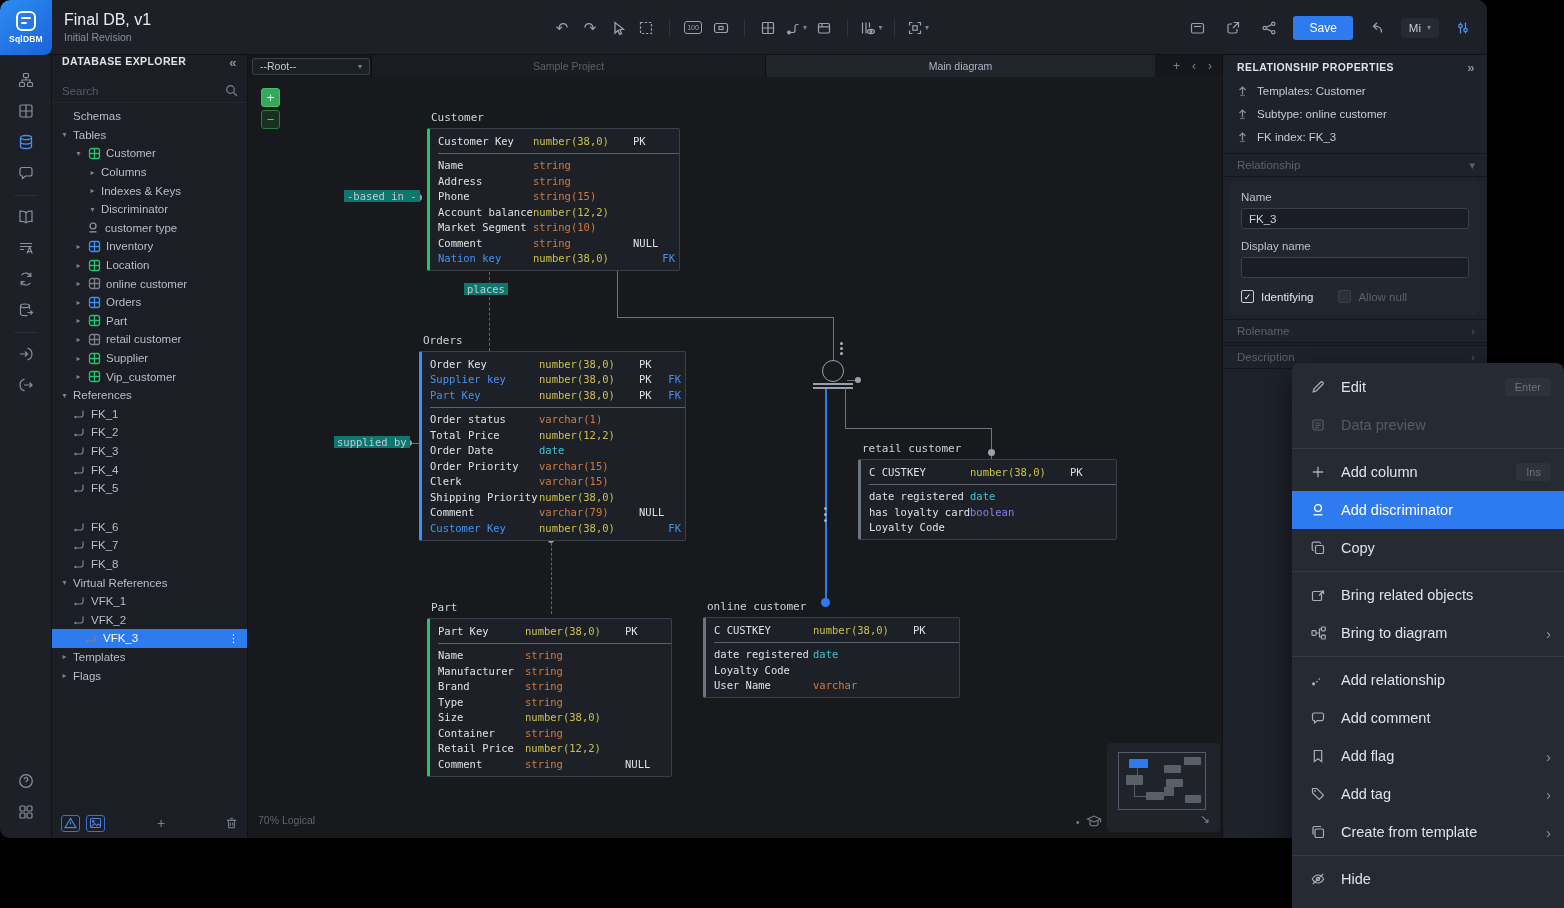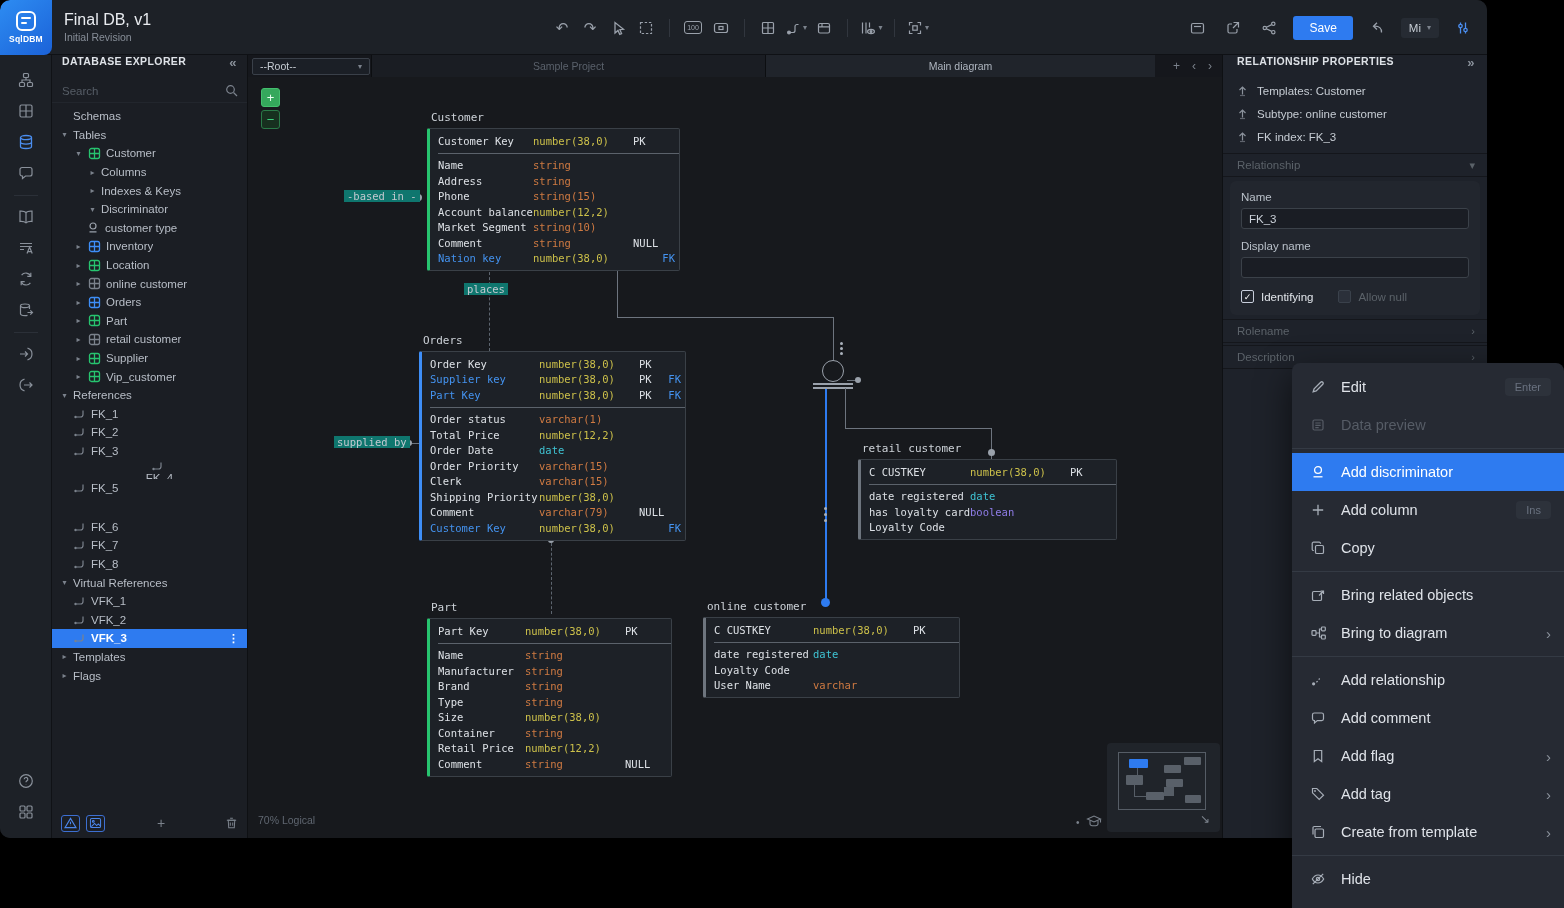--- a/index.html
+++ b/index.html
@@ -89,21 +89,21 @@
 .disc-base{position:absolute;height:1.5px;background:#9aa1ab}
 .minimap{position:absolute;left:859px;top:666px;width:113px;height:89px;background:#20242a;border-radius:4px}
 .mm-frame{position:absolute;left:11px;top:9px;width:88px;height:58px;border:1px solid #565d66}
 .mm-node{position:absolute;background:#596069;border-radius:1px}
 .mm-node.blue{background:#2e7bf0}
 .mm-line{position:absolute;background:#565d66}
 .status{position:absolute;left:10px;top:737px;font-size:10.5px;color:#5f6670}
 .cv-foot{position:absolute;color:#7b828c}
 
 .props{position:absolute;left:1222px;top:55px;width:265px;bottom:0;background:#1e222a;border-left:1px solid #0e1013;z-index:3}
-.p-header{height:24px;display:flex;align-items:flex-start;padding:0 12px 0 14px;color:#dde1e6;font-size:10.5px;font-weight:bold;letter-spacing:.4px}
+.p-header{height:24px;display:flex;align-items:center;padding:0 12px 0 14px;color:#dde1e6;font-size:10.5px;font-weight:bold;letter-spacing:.4px}
 .p-header .pcol{margin-left:auto;color:#8a919b;font-size:13px;cursor:pointer}
 .plink{height:23px;display:flex;align-items:center;padding-left:13px;gap:8px;color:#c6ccd3;font-size:11.5px;cursor:pointer}
 .plink svg{color:#8a919b}
 .pstrip{height:24px;display:flex;align-items:center;padding:0 12px 0 14px;color:#5b6269;font-size:11.5px;border-top:1px solid #14161b;border-bottom:1px solid #14161b;cursor:pointer;margin-top:1px}
 .pstrip .pchev{margin-left:auto;color:#5b6269;font-size:11px}
 .pcard{margin:4px 7px;background:#22262e;border-radius:6px;padding:10px 11px 12px}
 .plabel{color:#b9c0c9;font-size:11.5px}
 .pinput{margin-top:5px;width:100%;height:21px;background:#1a1d24;border:1px solid #3b4149;border-radius:3px;color:#ccd2da;font-size:11.5px;padding:0 7px;font-family:"Liberation Sans",sans-serif;outline:none}
 .pcbrow{display:flex;align-items:center;margin-top:12px;gap:7px}
 .cb{width:13px;height:13px;border-radius:2px;flex:none;display:flex;align-items:center;justify-content:center}
@@ -544,21 +544,21 @@
         </div>
         <div class="trow" style="padding-left: 20px;">
           <span class="ticon">
             <svg width="13" height="12" viewBox="0 0 13 12" fill="none" stroke="#7b828c" stroke-width="1.2">
               <circle cx="2.6" cy="9" r="1.3" fill="#7b828c" stroke="none"></circle>
               <path d="M4 9h3.5A2.5 2.5 0 0 0 10 6.5V2.5"></path>
             </svg>
           </span>
           <span class="tlabel">FK_3</span>
         </div>
-        <div class="trow" style="padding-left: 20px; flex-direction: column;">
+        <div class="trow" style="padding-left: 20px;">
           <span class="ticon">
             <svg width="13" height="12" viewBox="0 0 13 12" fill="none" stroke="#7b828c" stroke-width="1.2">
               <circle cx="2.6" cy="9" r="1.3" fill="#7b828c" stroke="none"></circle>
               <path d="M4 9h3.5A2.5 2.5 0 0 0 10 6.5V2.5"></path>
             </svg>
           </span>
           <span class="tlabel">FK_4</span>
         </div>
         <div class="trow" style="padding-left: 20px;">
           <span class="ticon">
@@ -611,21 +611,21 @@
         </div>
         <div class="trow" style="padding-left: 20px;">
           <span class="ticon">
             <svg width="13" height="12" viewBox="0 0 13 12" fill="none" stroke="#7b828c" stroke-width="1.2">
               <circle cx="2.6" cy="9" r="1.3" fill="#7b828c" stroke="none"></circle>
               <path d="M4 9h3.5A2.5 2.5 0 0 0 10 6.5V2.5"></path>
             </svg>
           </span>
           <span class="tlabel">VFK_2</span>
         </div>
-        <div class="trow sel" style="padding-left: 20px; font-weight: bold;">
+        <div class="trow sel" style="padding-left: 32px;">
           <span class="ticon">
             <svg width="13" height="12" viewBox="0 0 13 12" fill="none" stroke="#7b828c" stroke-width="1.2">
               <circle cx="2.6" cy="9" r="1.3" fill="#7b828c" stroke="none"></circle>
               <path d="M4 9h3.5A2.5 2.5 0 0 0 10 6.5V2.5"></path>
             </svg>
           </span>
           <span class="tlabel">VFK_3</span>
           <span class="tmore">⋮</span>
         </div>
         <div class="trow" style="padding-left: 6px;">
@@ -1100,37 +1100,37 @@
     <div class="mitem dis">
       <span class="micon">
         <svg width="16" height="16" viewBox="0 0 16 16" fill="none" stroke="currentColor" stroke-width="1.2">
           <rect x="3" y="3" width="10" height="10" rx="1.5"></rect>
           <path d="M5.3 6h5.4M5.3 8.3h5.4M5.3 10.6h3.4"></path>
         </svg>
       </span>
       <span class="mlabel">Data preview</span>
     </div>
     <div class="mdiv"></div>
+    <div class="mitem">
+      <span class="micon">
+        <svg width="16" height="16" viewBox="0 0 16 16" fill="none" stroke="currentColor" stroke-width="1.3">
+          <path d="M8 2.8v10.4M2.8 8h10.4"></path>
+        </svg>
+      </span>
+      <span class="mlabel">Add column</span>
+      <span class="mkey">Ins</span>
+    </div>
     <div class="mitem hl">
       <span class="micon">
         <svg width="16" height="16" viewBox="0 0 16 16" fill="none" stroke="currentColor" stroke-width="1.3">
           <circle cx="8" cy="6" r="3.4"></circle>
           <path d="M3.5 12.8h9"></path>
         </svg>
       </span>
       <span class="mlabel">Add discriminator</span>
-    </div>
-    <div class="mitem">
-      <span class="micon">
-        <svg width="16" height="16" viewBox="0 0 16 16" fill="none" stroke="currentColor" stroke-width="1.3">
-          <path d="M8 2.8v10.4M2.8 8h10.4"></path>
-        </svg>
-      </span>
-      <span class="mlabel">Add column</span>
-      <span class="mkey">Ins</span>
     </div>
     <div class="mitem">
       <span class="micon">
         <svg width="16" height="16" viewBox="0 0 16 16" fill="none" stroke="currentColor" stroke-width="1.2">
           <rect x="5.5" y="5.5" width="8" height="8" rx="1.3"></rect>
           <path d="M3.8 10.5h-.3A1.3 1.3 0 0 1 2.2 9.2V3.5a1.3 1.3 0 0 1 1.3-1.3h5.7a1.3 1.3 0 0 1 1.3 1.3v.3"></path>
         </svg>
       </span>
       <span class="mlabel">Copy</span>
     </div>

